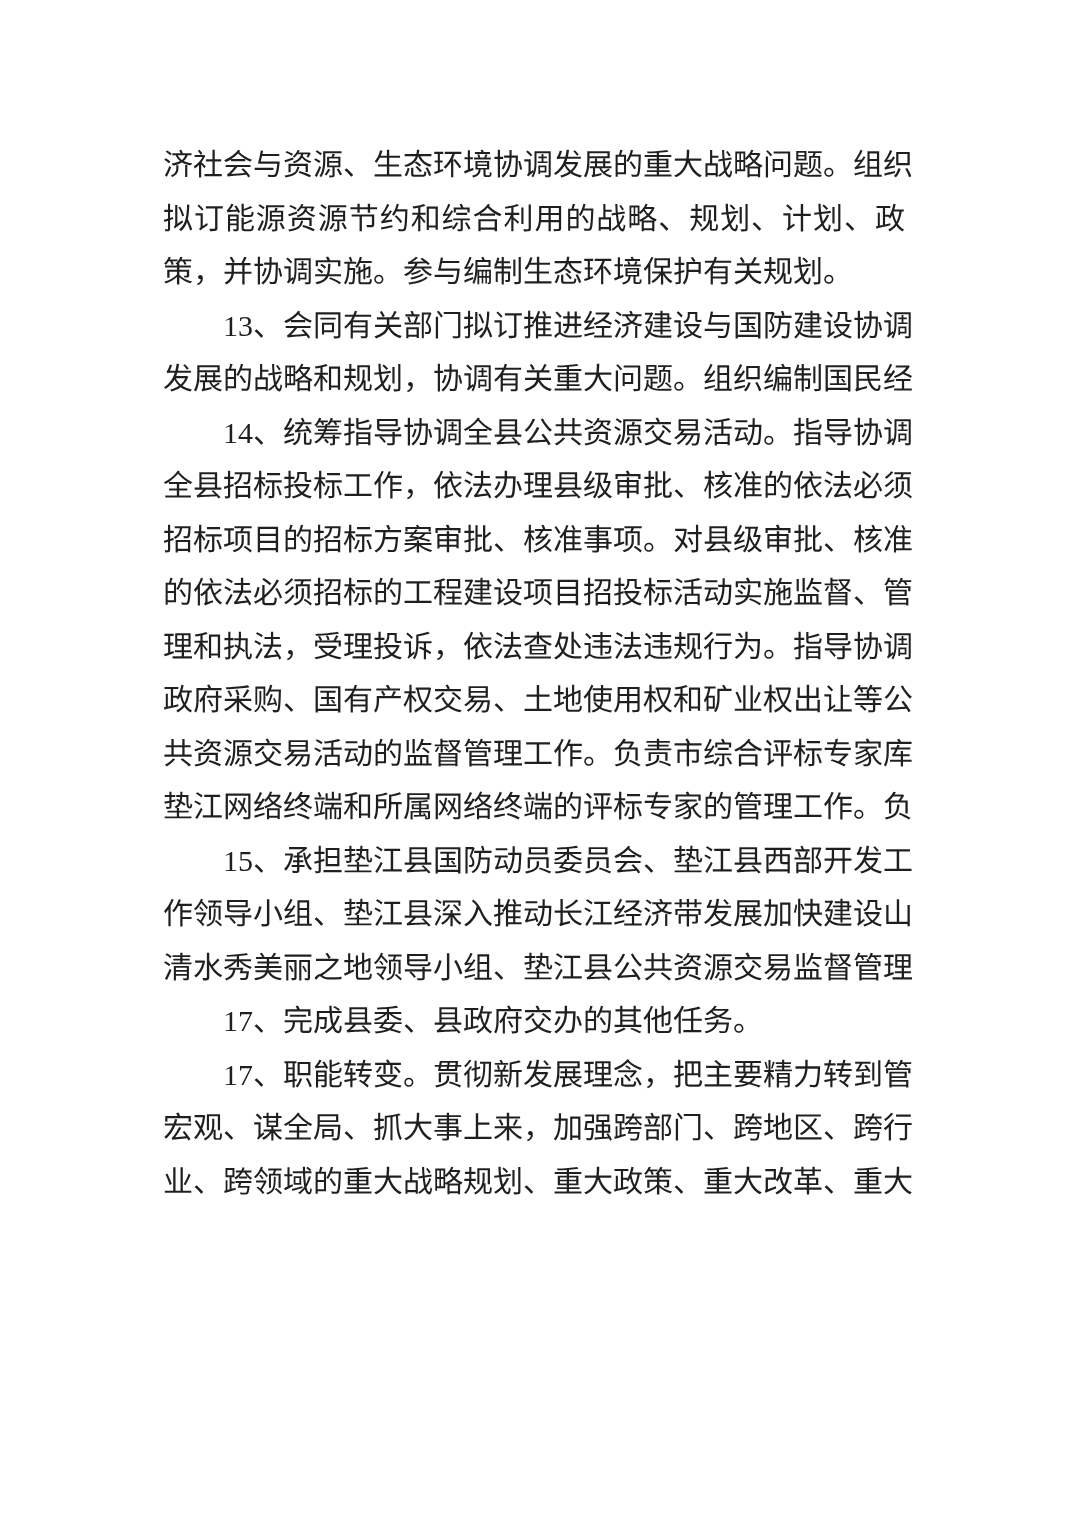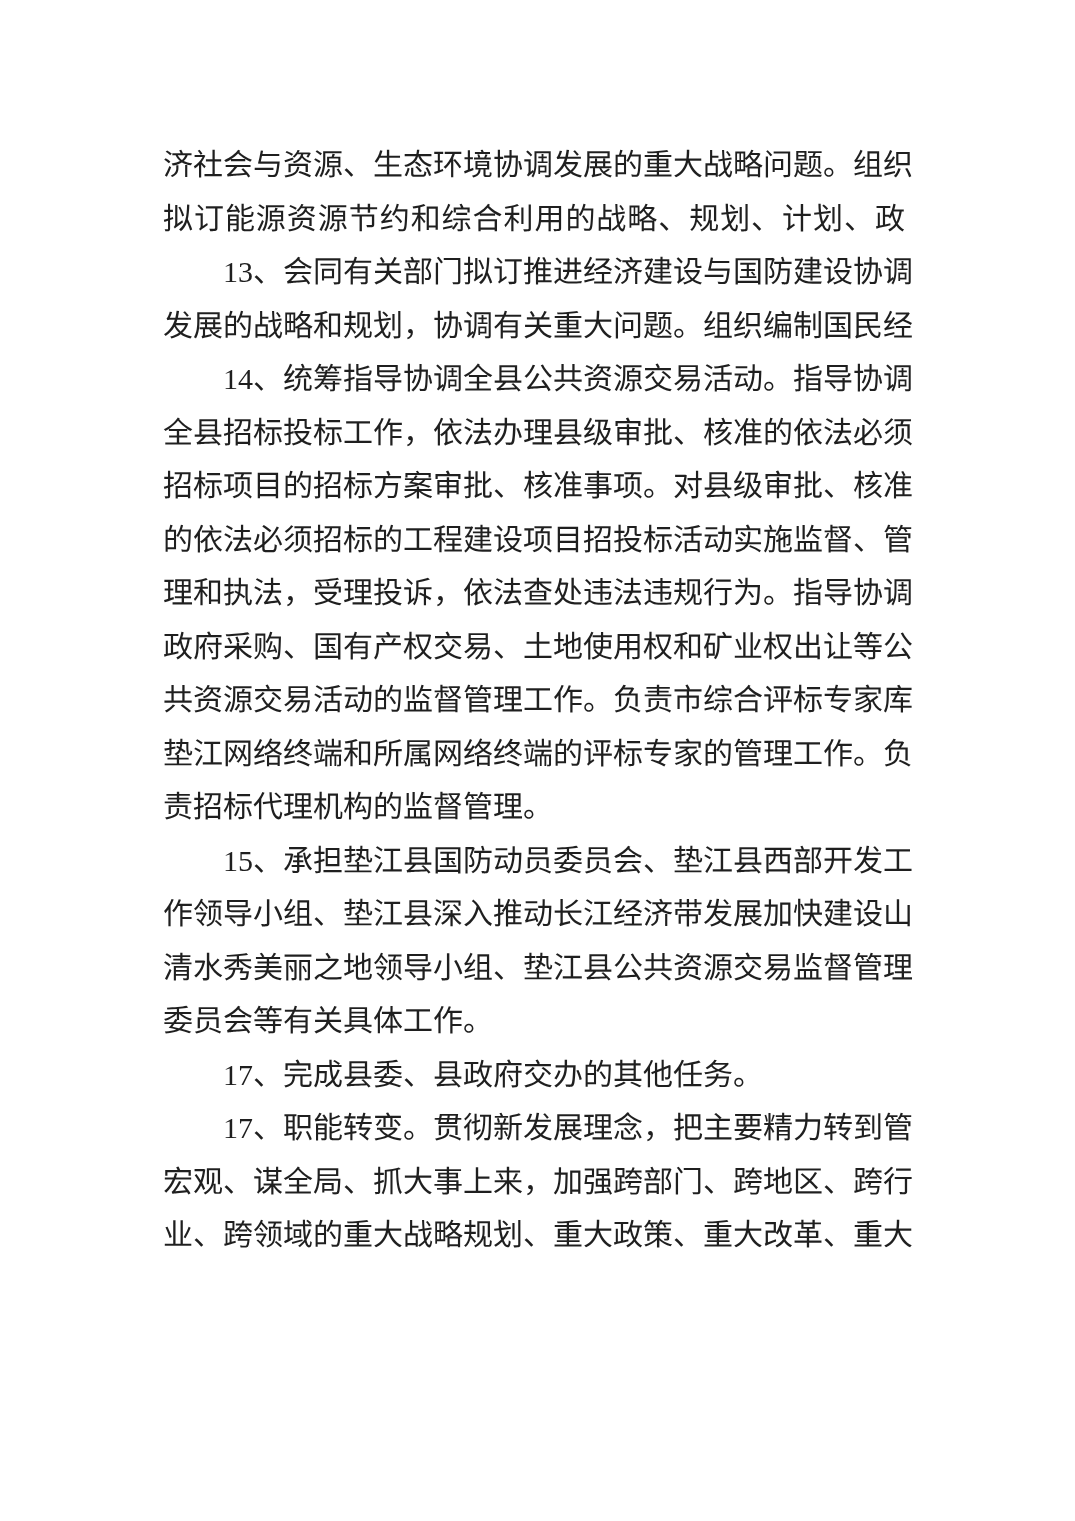--- a/index.html
+++ b/index.html
@@ -39,33 +39,32 @@
     display: inline-block;
   }
 </style>
 </head>
 <body>
 
 <div class="page">
   <div class="text-block">
       <div class="line j"><span>济</span><span>社</span><span>会</span><span>与</span><span>资</span><span>源</span><span>、</span><span>生</span><span>态</span><span>环</span><span>境</span><span>协</span><span>调</span><span>发</span><span>展</span><span>的</span><span>重</span><span>大</span><span>战</span><span>略</span><span>问</span><span>题</span><span>。</span><span>组</span><span>织</span></div>
       <div class="line j"><span>拟</span><span>订</span><span>能</span><span>源</span><span>资</span><span>源</span><span>节</span><span>约</span><span>和</span><span>综</span><span>合</span><span>利</span><span>用</span><span>的</span><span>战</span><span>略</span><span>、</span><span>规</span><span>划</span><span>、</span><span>计</span><span>划</span><span>、</span><span>政</span></div>
+      <div class="line">策，并协调实施。参与编制生态环境保护有关规划。</div>
       <div class="line j"><span>　</span><span>　</span><span>1</span><span>3</span><span>、</span><span>会</span><span>同</span><span>有</span><span>关</span><span>部</span><span>门</span><span>拟</span><span>订</span><span>推</span><span>进</span><span>经</span><span>济</span><span>建</span><span>设</span><span>与</span><span>国</span><span>防</span><span>建</span><span>设</span><span>协</span><span>调</span></div>
       <div class="line j"><span>发</span><span>展</span><span>的</span><span>战</span><span>略</span><span>和</span><span>规</span><span>划</span><span>，</span><span>协</span><span>调</span><span>有</span><span>关</span><span>重</span><span>大</span><span>问</span><span>题</span><span>。</span><span>组</span><span>织</span><span>编</span><span>制</span><span>国</span><span>民</span><span>经</span></div>
       <div class="line j"><span>　</span><span>　</span><span>1</span><span>4</span><span>、</span><span>统</span><span>筹</span><span>指</span><span>导</span><span>协</span><span>调</span><span>全</span><span>县</span><span>公</span><span>共</span><span>资</span><span>源</span><span>交</span><span>易</span><span>活</span><span>动</span><span>。</span><span>指</span><span>导</span><span>协</span><span>调</span></div>
       <div class="line j"><span>全</span><span>县</span><span>招</span><span>标</span><span>投</span><span>标</span><span>工</span><span>作</span><span>，</span><span>依</span><span>法</span><span>办</span><span>理</span><span>县</span><span>级</span><span>审</span><span>批</span><span>、</span><span>核</span><span>准</span><span>的</span><span>依</span><span>法</span><span>必</span><span>须</span></div>
       <div class="line j"><span>招</span><span>标</span><span>项</span><span>目</span><span>的</span><span>招</span><span>标</span><span>方</span><span>案</span><span>审</span><span>批</span><span>、</span><span>核</span><span>准</span><span>事</span><span>项</span><span>。</span><span>对</span><span>县</span><span>级</span><span>审</span><span>批</span><span>、</span><span>核</span><span>准</span></div>
       <div class="line j"><span>的</span><span>依</span><span>法</span><span>必</span><span>须</span><span>招</span><span>标</span><span>的</span><span>工</span><span>程</span><span>建</span><span>设</span><span>项</span><span>目</span><span>招</span><span>投</span><span>标</span><span>活</span><span>动</span><span>实</span><span>施</span><span>监</span><span>督</span><span>、</span><span>管</span></div>
       <div class="line j"><span>理</span><span>和</span><span>执</span><span>法</span><span>，</span><span>受</span><span>理</span><span>投</span><span>诉</span><span>，</span><span>依</span><span>法</span><span>查</span><span>处</span><span>违</span><span>法</span><span>违</span><span>规</span><span>行</span><span>为</span><span>。</span><span>指</span><span>导</span><span>协</span><span>调</span></div>
       <div class="line j"><span>政</span><span>府</span><span>采</span><span>购</span><span>、</span><span>国</span><span>有</span><span>产</span><span>权</span><span>交</span><span>易</span><span>、</span><span>土</span><span>地</span><span>使</span><span>用</span><span>权</span><span>和</span><span>矿</span><span>业</span><span>权</span><span>出</span><span>让</span><span>等</span><span>公</span></div>
       <div class="line j"><span>共</span><span>资</span><span>源</span><span>交</span><span>易</span><span>活</span><span>动</span><span>的</span><span>监</span><span>督</span><span>管</span><span>理</span><span>工</span><span>作</span><span>。</span><span>负</span><span>责</span><span>市</span><span>综</span><span>合</span><span>评</span><span>标</span><span>专</span><span>家</span><span>库</span></div>
       <div class="line j"><span>垫</span><span>江</span><span>网</span><span>络</span><span>终</span><span>端</span><span>和</span><span>所</span><span>属</span><span>网</span><span>络</span><span>终</span><span>端</span><span>的</span><span>评</span><span>标</span><span>专</span><span>家</span><span>的</span><span>管</span><span>理</span><span>工</span><span>作</span><span>。</span><span>负</span></div>
-      <div class="line">责招标代理机构的监督管理。</div>
       <div class="line j"><span>　</span><span>　</span><span>1</span><span>5</span><span>、</span><span>承</span><span>担</span><span>垫</span><span>江</span><span>县</span><span>国</span><span>防</span><span>动</span><span>员</span><span>委</span><span>员</span><span>会</span><span>、</span><span>垫</span><span>江</span><span>县</span><span>西</span><span>部</span><span>开</span><span>发</span><span>工</span></div>
       <div class="line j"><span>作</span><span>领</span><span>导</span><span>小</span><span>组</span><span>、</span><span>垫</span><span>江</span><span>县</span><span>深</span><span>入</span><span>推</span><span>动</span><span>长</span><span>江</span><span>经</span><span>济</span><span>带</span><span>发</span><span>展</span><span>加</span><span>快</span><span>建</span><span>设</span><span>山</span></div>
       <div class="line j"><span>清</span><span>水</span><span>秀</span><span>美</span><span>丽</span><span>之</span><span>地</span><span>领</span><span>导</span><span>小</span><span>组</span><span>、</span><span>垫</span><span>江</span><span>县</span><span>公</span><span>共</span><span>资</span><span>源</span><span>交</span><span>易</span><span>监</span><span>督</span><span>管</span><span>理</span></div>
-      <div class="line">委员会等有关具体工作。</div>
       <div class="line">　　17、完成县委、县政府交办的其他任务。</div>
       <div class="line j"><span>　</span><span>　</span><span>1</span><span>7</span><span>、</span><span>职</span><span>能</span><span>转</span><span>变</span><span>。</span><span>贯</span><span>彻</span><span>新</span><span>发</span><span>展</span><span>理</span><span>念</span><span>，</span><span>把</span><span>主</span><span>要</span><span>精</span><span>力</span><span>转</span><span>到</span><span>管</span></div>
       <div class="line j"><span>宏</span><span>观</span><span>、</span><span>谋</span><span>全</span><span>局</span><span>、</span><span>抓</span><span>大</span><span>事</span><span>上</span><span>来</span><span>，</span><span>加</span><span>强</span><span>跨</span><span>部</span><span>门</span><span>、</span><span>跨</span><span>地</span><span>区</span><span>、</span><span>跨</span><span>行</span></div>
       <div class="line j"><span>业</span><span>、</span><span>跨</span><span>领</span><span>域</span><span>的</span><span>重</span><span>大</span><span>战</span><span>略</span><span>规</span><span>划</span><span>、</span><span>重</span><span>大</span><span>政</span><span>策</span><span>、</span><span>重</span><span>大</span><span>改</span><span>革</span><span>、</span><span>重</span><span>大</span></div>
     </div>
 </div>
 
 </body></html>

